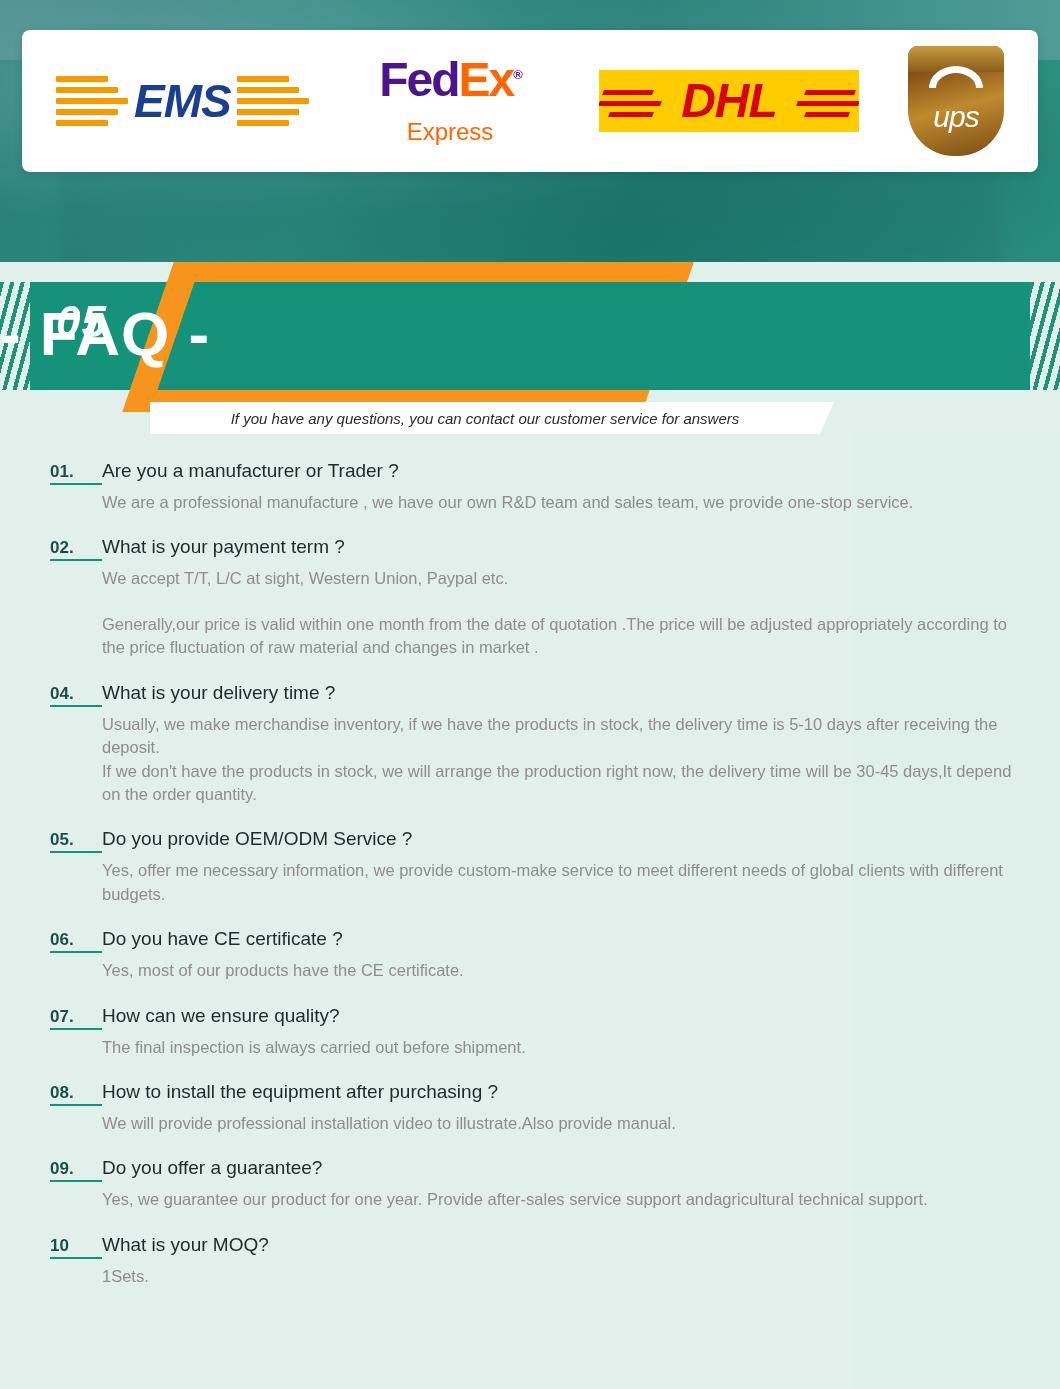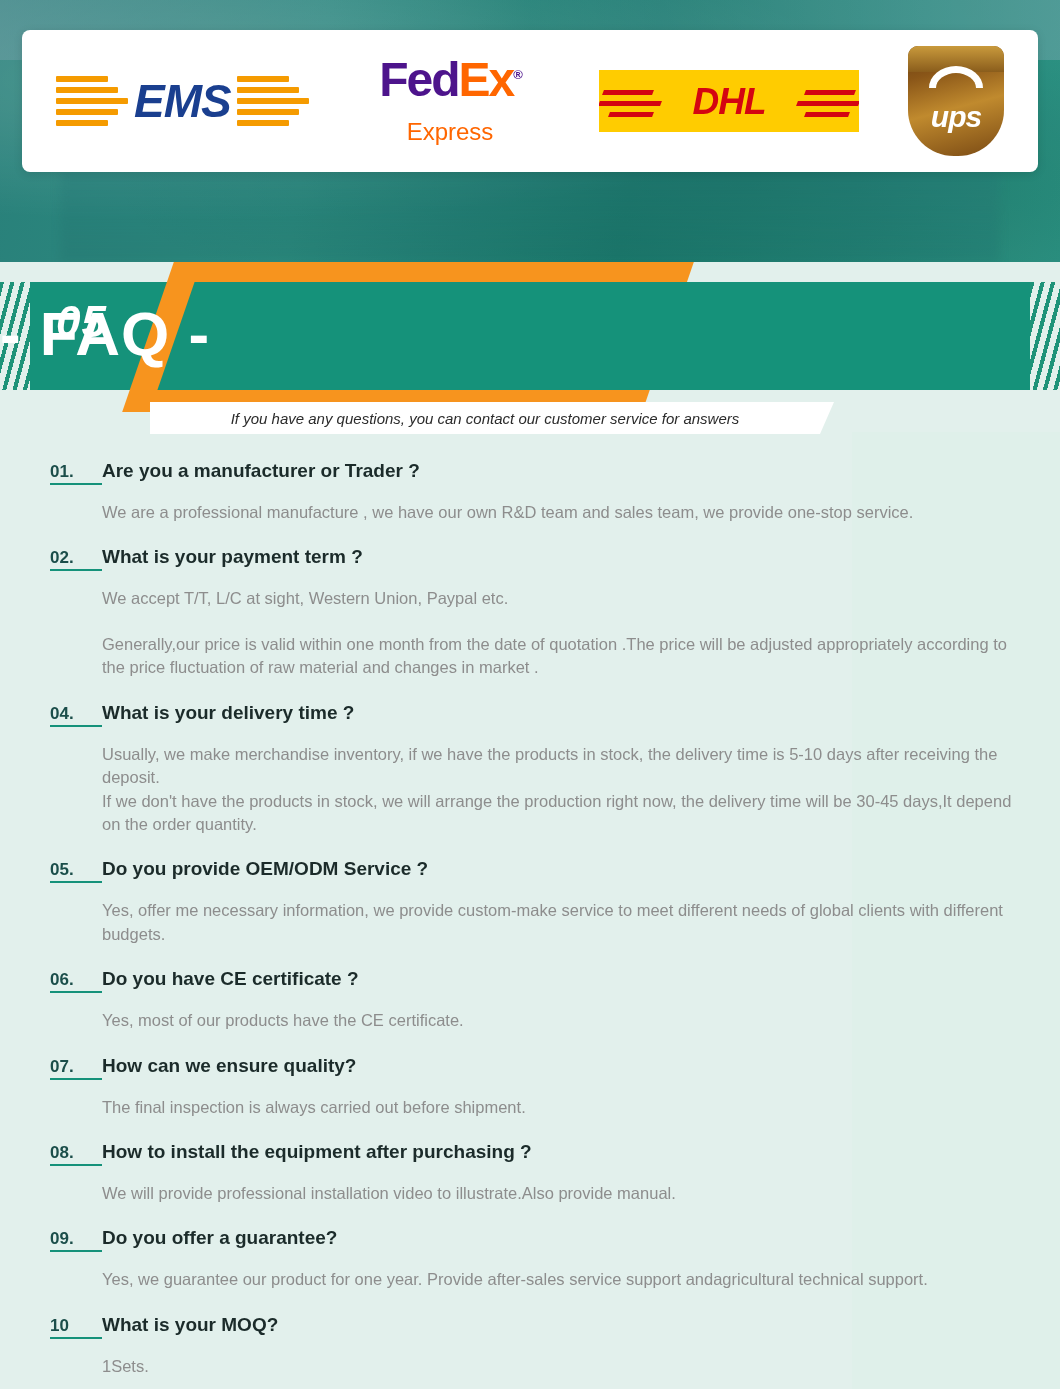--- a/index.html
+++ b/index.html
@@ -96,21 +96,21 @@
   .fedex-reg { font-size: 13px; color: #4d148c; vertical-align: super; }
   .fedex-sub { color: #ff6600; font-size: 24px; letter-spacing: 0px; margin-top: 14px; }
 
   
   .logo-dhl {
     width: 260px; height: 62px; background: #ffcc00;
     display: flex; align-items: center; justify-content: center;
     position: relative; overflow: hidden;
   }
   .dhl-text {
-    font-size: 37px; font-weight: bold; font-style: italic;
+    font-size: 48px; font-weight: bold; font-style: italic;
     color: #d40511; letter-spacing: -1px; line-height: 1;
   }
   .dhl-streak {
     position: absolute; height: 5px; background: #d40511;
     transform: skewX(-20deg);
   }
   .dhl-s1 { width: 50px; left: 4px; top: 20px; }
   .dhl-s2 { width: 62px; left: 0px; top: 31px; }
   .dhl-s3 { width: 44px; left: 10px; top: 42px; }
   .dhl-s4 { width: 50px; right: 4px; top: 20px; }
@@ -125,21 +125,21 @@
     display: flex; align-items: flex-end; justify-content: center;
     padding-bottom: 22px;
     position: relative;
   }
   .ups-shield-top {
     position: absolute; top: 0; left: 0; width: 100%; height: 26px;
     background: linear-gradient(180deg, #c99a3c, #8a5d1c);
     border-radius: 10px 10px 0 0;
   }
   .ups-text {
-    font-size: 30px; font-weight: bold; font-style: italic; color: #ffffff;
+    font-size: 30px; font-weight: normal; font-style: italic; color: #ffffff;
     letter-spacing: -1px; position: relative; z-index: 2;
   }
   .ups-bow {
     position: absolute; top: 20px; left: 50%; transform: translateX(-50%);
     width: 54px; height: 22px; border-radius: 50% 50% 0 0 / 100% 100% 0 0;
     border: 7px solid #ffffff; border-bottom: none;
   }
 
   
   .section-band {
@@ -218,26 +218,26 @@
     flex: 0 0 52px;
     font-size: 17px;
     font-weight: bold;
     color: #1b4e4a;
     border-bottom: 2px solid #15927a;
     padding-bottom: 1px;
     margin-right: 0px;
   }
   .faq-q {
     font-size: 19px;
-    font-weight: bold;
+    font-weight: normal;
     color: #1b2b2a;
   }
   .faq-a {
     margin-left: 52px;
-    margin-top: 16px;
+    margin-top: 6px;
     font-size: 16.5px;
     color: #8d8d8d;
     line-height: 1.42;
     max-width: 930px;
   }
   .faq-a .line { display: block; }
 </style>
 </head>
 <body>
 

